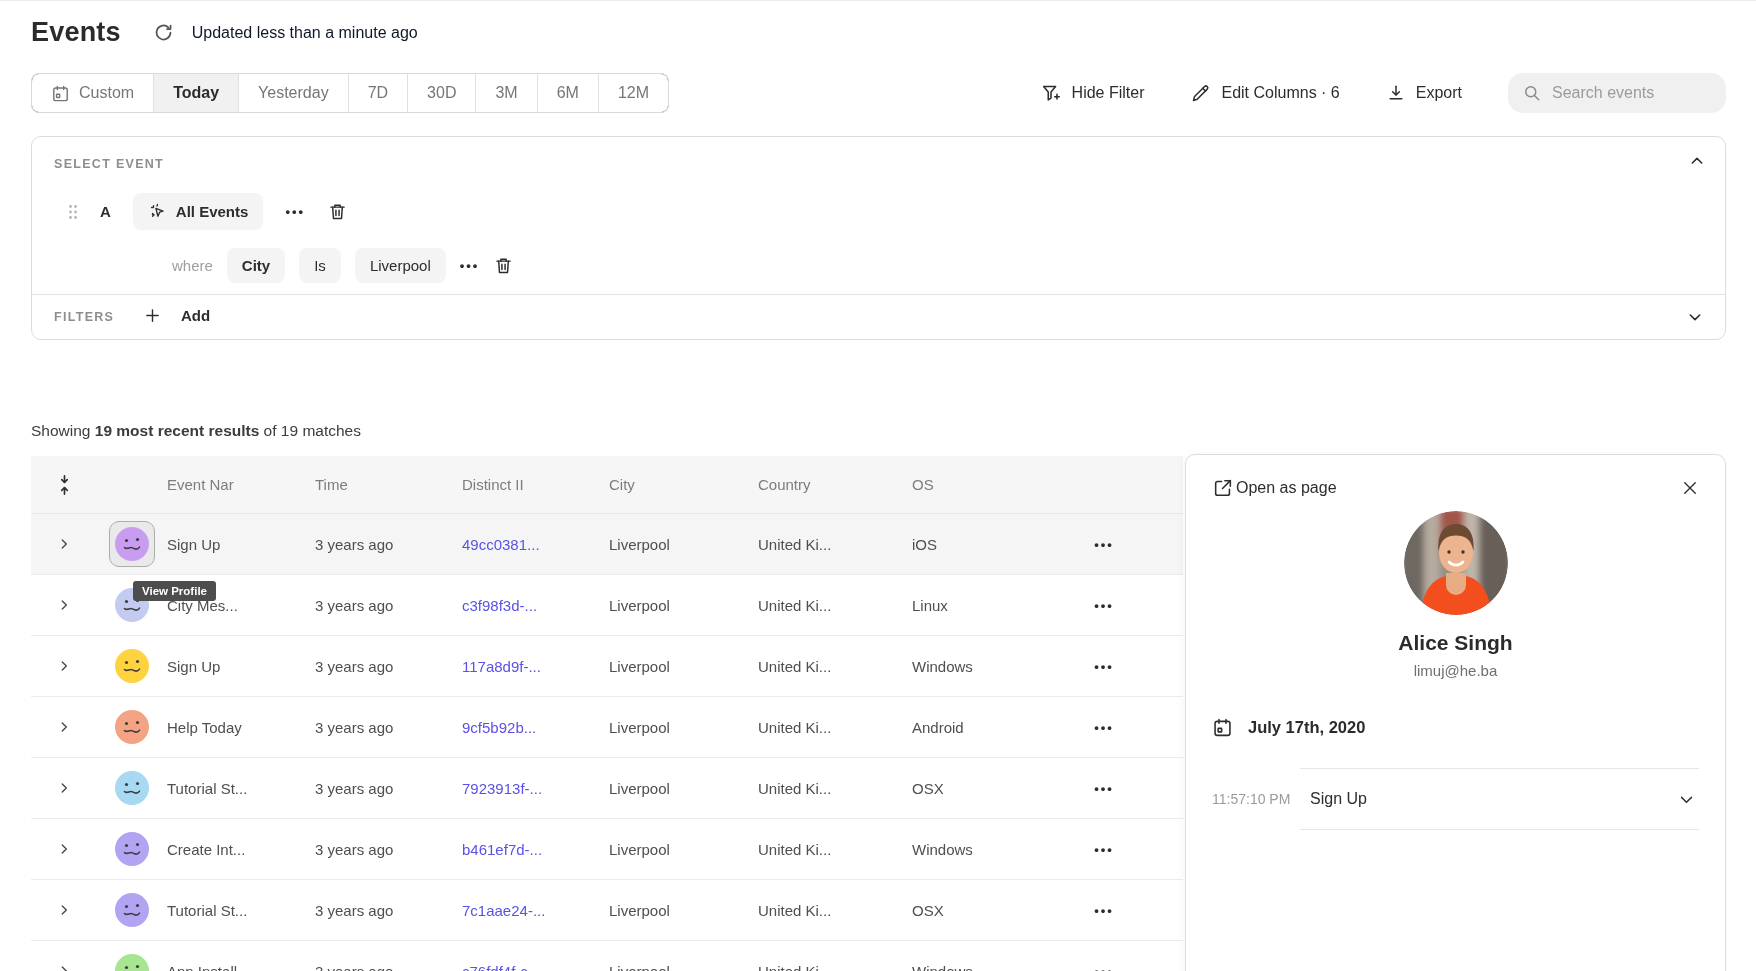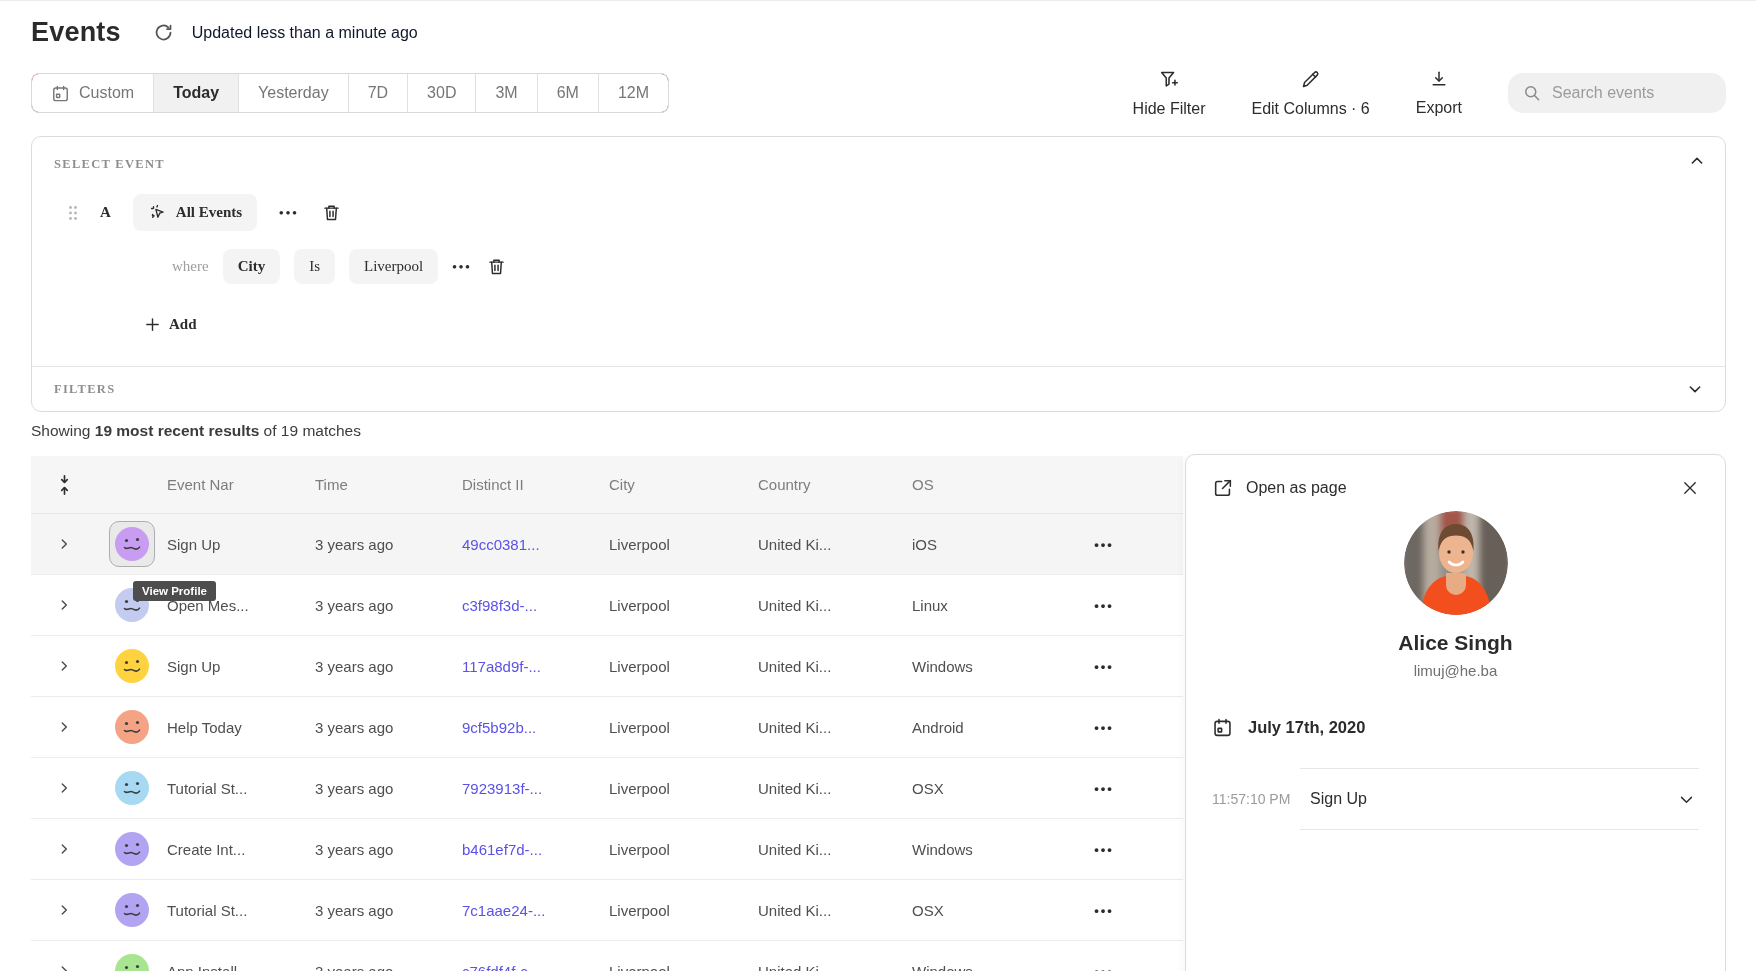--- a/index.html
+++ b/index.html
@@ -13,40 +13,40 @@
   .refresh-btn { display:flex; align-items:center; cursor:pointer; margin-left:14px; }
   .updated-text { font-size:16px; color:#0f172a; }
 
   
   .toolbar { position:absolute; top:72px; left:31px; right:30px; height:40px; display:flex; align-items:center; justify-content:space-between; }
   .date-tabs { display:flex; height:40px; border:1px solid #d9d9d9; border-radius:8px; overflow:hidden; background:#7f1d1d; }
   .date-tab { display:flex; align-items:center; gap:9px; padding:0 19px; font-size:16px; color:#767676; border-right:1px solid #e0e0e0; cursor:pointer; background:#fff; white-space:nowrap; }
   .date-tab:last-child { border-right:none; }
   .date-tab.active { background:#f1f1f1; color:#2b2b2b; font-weight:bold; }
   .right-actions { display:flex; align-items:center; gap:46px; }
-  .tool-btn { display:flex; align-items:center; gap:10px; font-size:16px; color:#2d2d2d; cursor:pointer; white-space:nowrap;flex-direction:column; }
+  .tool-btn { display:flex; align-items:center; gap:10px; font-size:16px; color:#2d2d2d; cursor:pointer; white-space:nowrap; }
   .search-box { display:flex; align-items:center; gap:10px; width:218px; height:40px; background:#f0f0f0; border-radius:15px; padding:0 14px; }
   .search-box input { border:none; outline:none; background:transparent; font-size:16px; color:#2d2d2d; width:100%; font-family:inherit; }
   .search-box input::placeholder { color:#9b9b9b; }
 
   
-  .filter-card { position:absolute; top:135px; left:31px; right:30px; height:276px; border:1px solid #dcdcdc; border-radius:10px; background:#fff;font-family:Liberation Serif, serif; }
+  .filter-card { position:absolute; top:135px; left:31px; right:30px; height:204px; border:1px solid #dcdcdc; border-radius:10px; background:#fff; }
   .fc-top { position:relative; padding:20px 22px 0 22px; }
   .section-label { font-size:12.5px; letter-spacing:1.3px; color:#8e8e8e; font-weight:bold; }
   .fc-collapse { position:absolute; top:16px; right:20px; cursor:pointer; }
   .event-row { display:flex; align-items:center; margin-top:22px; margin-left:14px; gap:22px; }
   .where-row { display:flex; align-items:center; margin-top:18px; margin-left:118px; gap:14px; }
   .chip { background:#f4f4f4; border-radius:8px; padding:9px 15px; font-size:15px; color:#2d2d2d; cursor:pointer; display:flex; align-items:center; gap:9px; white-space:nowrap; }
   .chip.bold { font-weight:bold; }
   .chip.semibold { font-weight:bold; }
   .where-label { font-size:15px; color:#9e9e9e; }
   .row-letter { font-size:15px; font-weight:bold; color:#2d2d2d; }
   .icon-btn { display:flex; align-items:center; cursor:pointer; }
   .more-dots { font-size:13px; letter-spacing:2px; color:#2d2d2d; font-weight:bold; cursor:pointer; }
-  .add-btn { display:flex; align-items:center; gap:8px; margin:32px 0 0 90px; font-size:15px; font-weight:bold; color:#2d2d2d; cursor:pointer; }
+  .add-btn { display:flex; align-items:center; gap:20px; margin:24px 0 0 90px; font-size:15px; font-weight:bold; color:#2d2d2d; cursor:pointer; }
   .filters-bar { position:absolute; left:0; right:0; bottom:0; height:45px; border-top:1px solid #e4e4e4; display:flex; align-items:center; justify-content:space-between; padding:0 22px; cursor:pointer; }
 
   
   .summary { position:absolute; top:421px; left:31px; font-size:15.5px; color:#3c3c3c; }
   .summary b { font-weight:bold; }
 
   
   .etable { position:absolute; top:455px; left:31px; width:1152px; }
   .thead { display:flex; align-items:center; height:58px; background:#f6f6f6; border-bottom:1px solid #e8e8e8; color:#7d7d7d; font-size:15px; }
   .trow { display:flex; align-items:center; height:61px; border-bottom:1px solid #ececec; font-size:15px; color:#4f4f4f; background:#fff; }
@@ -61,21 +61,21 @@
   .avatar-wrap { width:34px; height:34px; display:flex; align-items:center; justify-content:center; border-radius:10px; cursor:pointer; }
   .avatar-wrap.ringed { width:46px; height:46px; background:#e9e9e9; border:1px solid #aeaeae; }
   .avatar { width:34px; height:34px; border-radius:50%; position:relative; flex:none; }
   .avatar svg { position:absolute; inset:0; }
 
   .tooltip { position:absolute; top:580px; left:133px; background:#4d4d4d; color:#fff; font-size:11.5px; font-weight:bold; padding:4px 9px; border-radius:3px; z-index:5; white-space:nowrap; }
 
   
   .panel { position:absolute; top:453px; left:1185px; right:30px; bottom:-12px; background:#fff; border:1px solid #dcdcdc; border-radius:10px 10px 0 0; z-index:10; box-shadow:-3px 0 8px rgba(0,0,0,.03); }
   .panel-head { display:flex; align-items:center; justify-content:space-between; padding:22px 26px 0 26px; }
-  .open-page { display:flex; align-items:center; gap:12px; font-size:16px; color:#2d2d2d; cursor:pointer; }
+  .open-page { display:flex; align-items:center; gap:2px; font-size:16px; color:#2d2d2d; cursor:pointer; }
   .close-x { cursor:pointer; display:flex; }
   .profile { display:flex; flex-direction:column; align-items:center; margin-top:12px; }
   .profile-photo { width:104px; height:104px; border-radius:50%; overflow:hidden; flex:none; }
   .profile-name { margin-top:16px; font-size:21px; font-weight:bold; color:#2b2b2b; }
   .profile-email { margin-top:7px; font-size:15px; color:#6f6f6f; }
   .panel-tabs { display:flex; justify-content:center; gap:30px; margin-top:26px; border-bottom:1px solid #e4e4e4; }
   .ptab { font-size:15.5px; color:#8a8a8a; padding-bottom:14px; cursor:pointer; position:relative; }
   .ptab.active { color:#4334f0; font-weight:bold; }
   .ptab.active .tab-underline { position:absolute; left:50%; transform:translateX(-50%); bottom:-2px; width:56px; height:4px; border-radius:3px; background:#4334f0; }
   .date-row { display:flex; align-items:center; gap:15px; margin:38px 0 0 26px; font-size:16.5px; font-weight:bold; color:#2b2b2b; }
@@ -336,21 +336,21 @@
       <div class="avatar-wrap">
         <div class="avatar" style="background: rgb(196, 203, 240);">
           <svg width="34" height="34" viewBox="0 0 34 34" fill="none">
             <circle cx="11.5" cy="13.5" r="1.6" fill="#3d3d3d"></circle>
             <circle cx="22.5" cy="12.5" r="1.6" fill="#3d3d3d"></circle>
             <path d="M9.5 20.5 c2.6 2.8 5.2 -1.2 8 0.4 s5.4 1.6 7 -0.8" stroke="#3d3d3d" stroke-width="1.6" stroke-linecap="round"></path>
           </svg>
         </div>
       </div>
     </div>
-    <div class="col-event">Open Mes...</div>
+    <div class="col-event">City Mes...</div>
     <div class="col-time">3 years ago</div>
     <div class="col-dist cell-link">c3f98f3d-...</div>
     <div class="col-city">Liverpool</div>
     <div class="col-country">United Ki...</div>
     <div class="col-os">Linux</div>
     <div class="col-actions">
             <span class="more-dots">•••</span>
           </div>
   </div>
 

